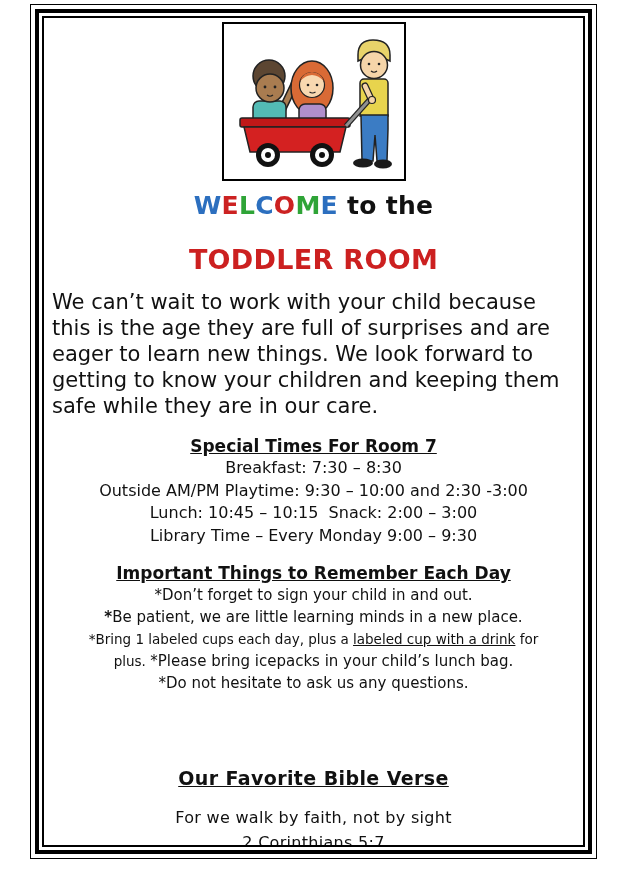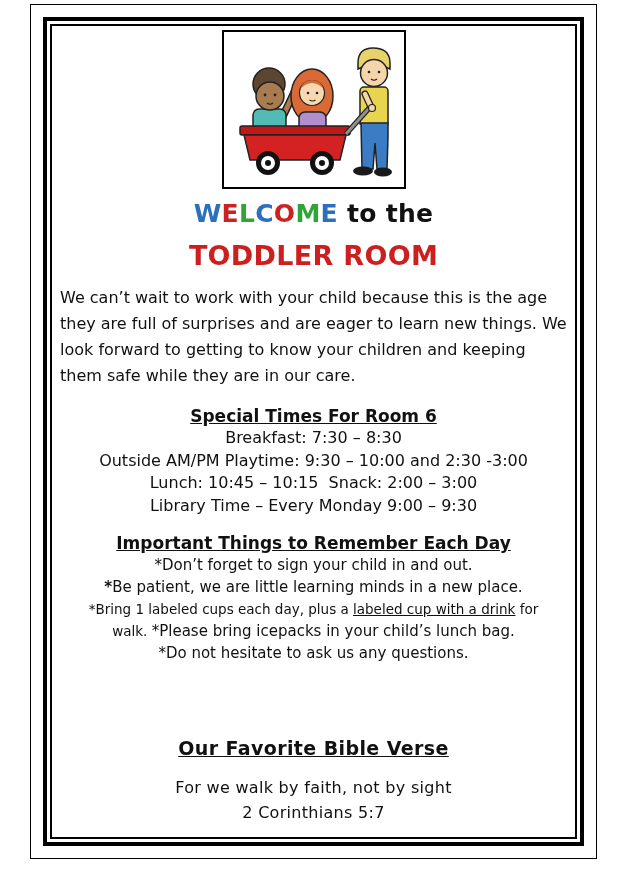--- a/index.html
+++ b/index.html
@@ -6,39 +6,39 @@
   .canvas {
     position: relative;
     width: 626px;
     height: 869px;
     background: #fff;
     color: #111;
     font-family: "DejaVu Sans", sans-serif;
     overflow: hidden;
   }
   .frame { position: absolute; left: 30px; top: 4px; right: 29px; bottom: 10px; }
-  .f1 { width: 100%; height: 100%; box-sizing: border-box; border: 1px solid #000; padding: 12px; }
+  .f1 { width: 100%; height: 100%; box-sizing: border-box; border: 1px solid #000; padding: 4px; }
   .f2 { width: 100%; height: 100%; box-sizing: border-box; border: 4px solid #000; padding: 3px; }
   .f3 { width: 100%; height: 100%; box-sizing: border-box; border: 2px solid #000; text-align: center; overflow: hidden; }
 
   .pic {
     margin: 4px auto 0;
     width: 180px; height: 155px;
     border: 2px solid #000;
     background: #fff;
   }
   .pic svg { display: block; width: 180px; height: 155px; }
 
   .welcome { margin-top: 10px; font-size: 25px; font-weight: 700; white-space: pre-wrap; letter-spacing: 0.3px; }
-  .room { margin-top: 12px; font-size: 27px; font-weight: 700; letter-spacing: 0.3px; }
+  .room { margin-top: 24px; font-size: 27px; font-weight: 700; letter-spacing: 0.3px; }
 
   .intro {
     margin: 14px 6px 0 8px;
     text-align: left;
-    font-size: 16px;
+    font-size: 21px;
     line-height: 26px;
   }
 
   .sec-heading { font-size: 17px; font-weight: 700; text-decoration: underline; line-height: 22px; }
   .sec-heading.special { margin-top: 16px; }
   .sec-heading.important { margin-top: 15px; }
 
   .schedule-line { font-size: 16px; line-height: 22.5px; white-space: pre-wrap; }
 
   .rem-line { font-size: 15px; line-height: 22px; white-space: pre-wrap; }
@@ -111,31 +111,31 @@
           <circle cx="148" cy="76" r="3.5" fill="#F5D5A9" stroke="#222" stroke-width="1.2"></circle>
         </svg>
       </div>
 
       <div class="welcome"><span style="color: rgb(44, 111, 191);">W</span><span style="color: rgb(204, 34, 34);">E</span><span style="color: rgb(47, 164, 55);">L</span><span style="color: rgb(44, 111, 191);">C</span><span style="color: rgb(204, 34, 34);">O</span><span style="color: rgb(47, 164, 55);">M</span><span style="color: rgb(44, 111, 191);">E</span><span> to the</span></div>
 
       <div class="room" style="color: rgb(204, 32, 32);">TODDLER ROOM</div>
 
       <div class="intro">We can’t wait to work with your child because this is the age they are full of surprises and are eager to learn new things. We look forward to getting to know your children and keeping them safe while they are in our care.</div>
 
-      <div class="sec-heading special">Special Times For Room 6</div>
+      <div class="sec-heading special">Special Times For Room 7</div>
       <div class="schedule-line">Breakfast: 7:30 – 8:30</div>
       <div class="schedule-line">Outside AM/PM Playtime: 9:30 – 10:00 and 2:30 -3:00</div>
       <div class="schedule-line">Lunch: 10:45 – 10:15  Snack: 2:00 – 3:00</div>
       <div class="schedule-line">Library Time – Every Monday 9:00 – 9:30</div>
 
       <div class="sec-heading important">Important Things to Remember Each Day</div>
       <div class="rem-line">*Don’t forget to sign your child in and out.</div>
       <div class="rem-line"><span class="star-bold">*</span><span>Be patient, we are little learning minds in a new place.</span></div>
       <div class="rem-line"><span class="rem-small">*Bring 1 labeled cups each day, plus a </span><span class="rem-small u">labeled cup with a drink</span><span class="rem-small"> for</span></div>
-      <div class="rem-line"><span class="rem-small">walk. </span><span>*Please bring icepacks in your child’s lunch bag.</span></div>
+      <div class="rem-line"><span class="rem-small">plus. </span><span>*Please bring icepacks in your child’s lunch bag.</span></div>
       <div class="rem-line">*Do not hesitate to ask us any questions.</div>
 
       <div class="verse-heading">Our Favorite Bible Verse</div>
       <div class="verse-line first">For we walk by faith, not by sight</div>
       <div class="verse-line">2 Corinthians 5:7</div>
 
     </div>
     </div>
     </div>
   </div>

